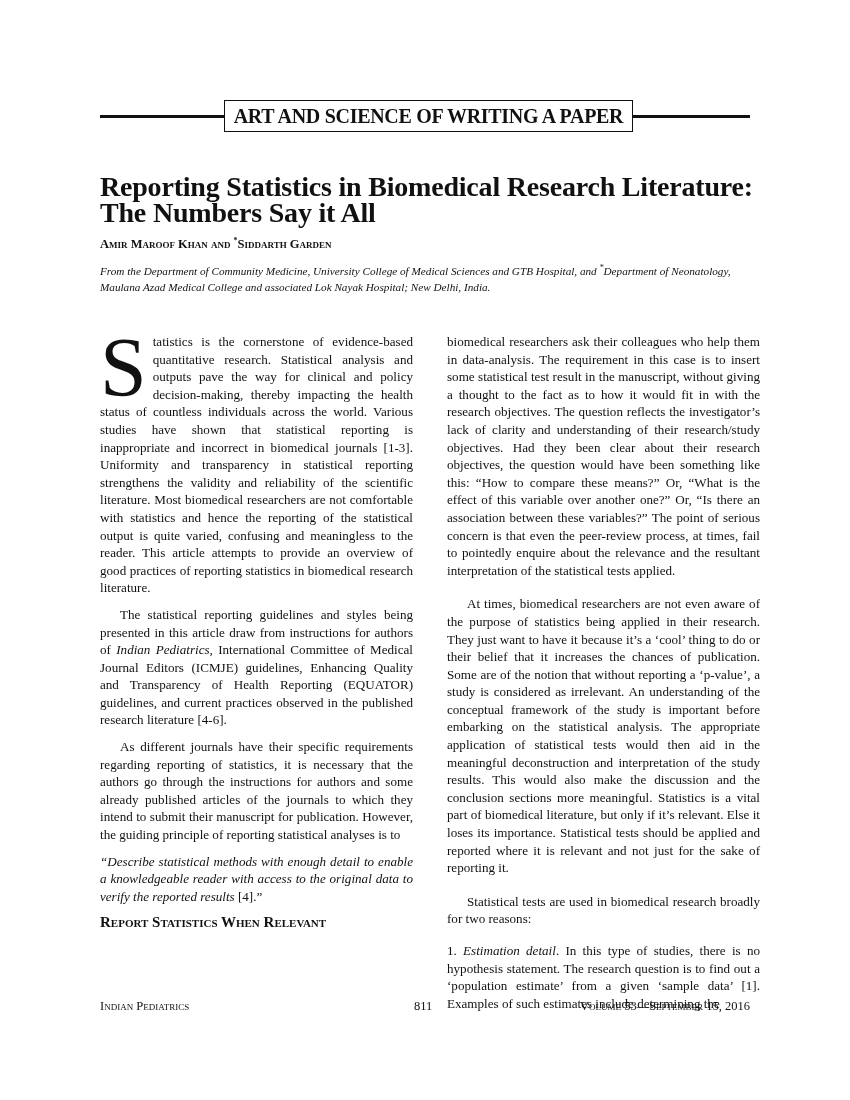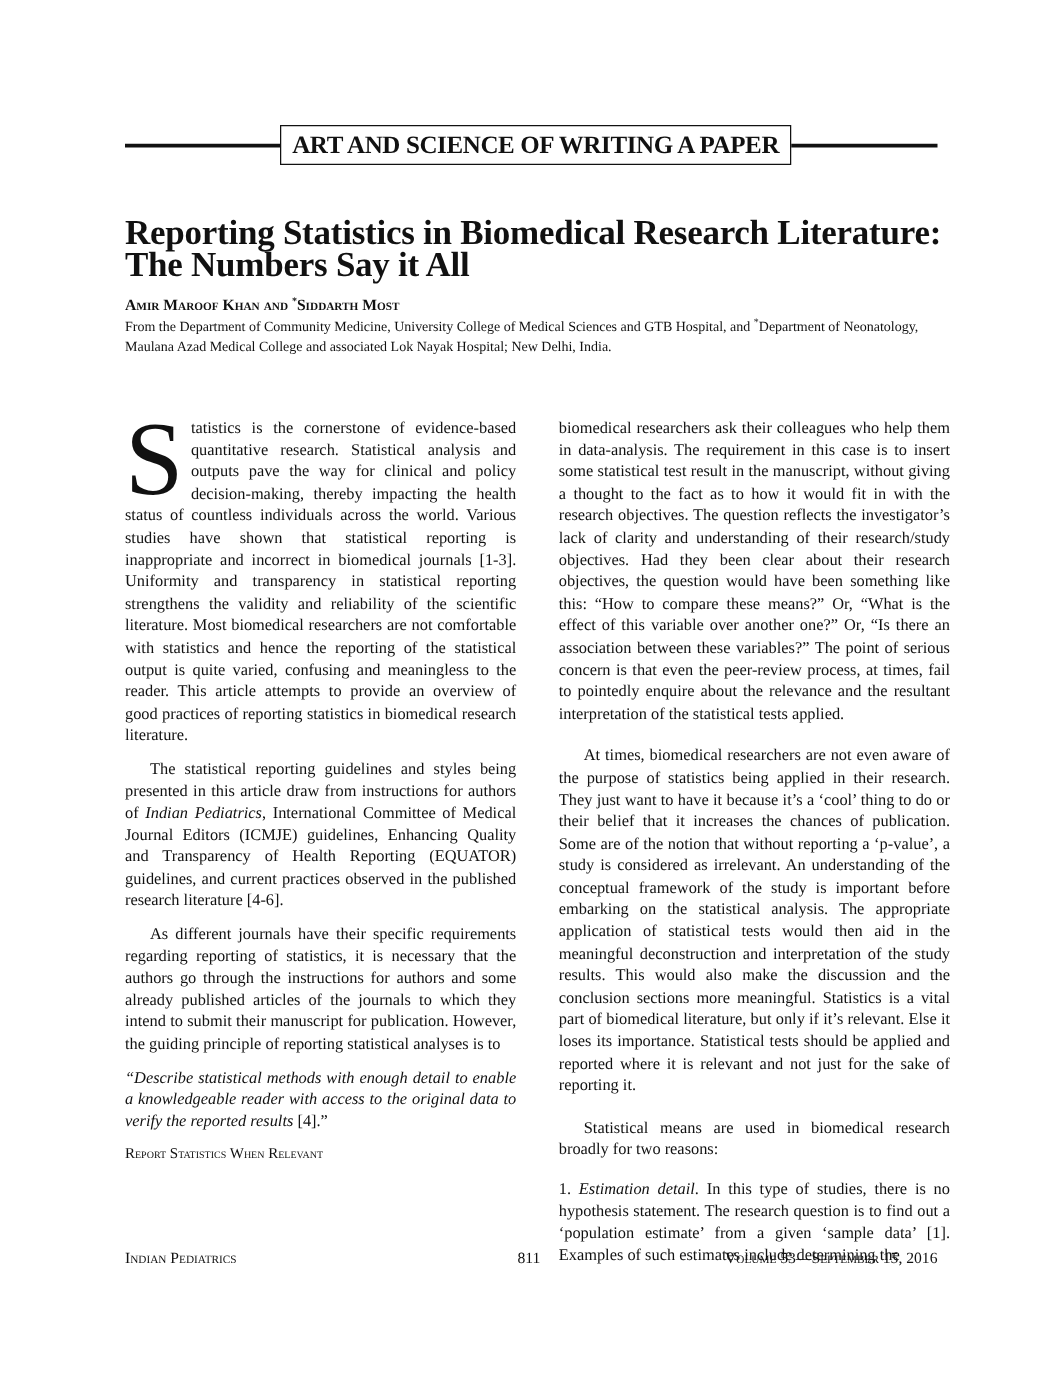--- a/index.html
+++ b/index.html
@@ -9,67 +9,67 @@
   .banner-line.left { left:100px; width:124px; }
   .banner-line.right { left:633px; width:117px; }
   .banner-box { position:absolute; left:224px; top:100px; width:407px; height:30px;
                 border:1.5px solid #111; text-align:center; line-height:31px;
                 font-weight:bold; font-size:20px; letter-spacing:-0.3px;
                 text-transform:uppercase; }
   .title { position:absolute; left:100px; top:174px; width:660px;
            font-size:28px; font-weight:bold; line-height:26px; letter-spacing:-0.2px; }
   .authors { position:absolute; left:100px; top:236px; font-size:11.5px; font-weight:bold;
              font-variant:small-caps; font-size:12.5px; }
-  .affil { position:absolute; left:100px; top:250px; width:660px; 
+  .affil { position:absolute; left:100px; top:260px; width:660px; font-style:italic;
            font-size:11.2px; line-height:16px; }
   .col { position:absolute; top:333px; width:313px; font-size:13.1px; line-height:17.6px;
          text-align:justify; }
   .col.left { left:100px; }
   .col.right { left:415px;margin-left:32px; }
   .col p { margin:0 0 9px 0; }
   .indent { text-indent:20px; }
   .dropcap { float:left; font-size:84px; line-height:66px; margin:2px 6px 0 0; font-weight:normal; }
-  .sechead { font-weight:normal; font-variant:small-caps; margin:0 0 6px 0; font-size:12px; }
+  .sechead { font-weight:bold; font-variant:small-caps; margin:0 0 6px 0; font-size:15px; }
   .footer { position:absolute; top:999px; left:100px; width:650px; font-size:12.5px; }
   .footer .l { position:absolute; left:0; font-variant:small-caps; }
   .footer .c { position:absolute; left:314px; }
   .footer .r { position:absolute; right:0; font-variant:small-caps; }
   sup { font-size:8px; }
 </style>
 </head>
 <body>
 
 <div class="banner-line left"></div>
 <div class="banner-box">
   <span>Art and Science of Writing a Paper</span>
 </div>
 <div class="banner-line right"></div>
 
 <h1 class="title" style="margin:0">Reporting Statistics in Biomedical Research Literature: The Numbers Say it All</h1>
 
 <div class="authors">
-  <span>Amir Maroof Khan and </span><sup>*</sup><span>Siddarth Most</span>
+  <span>Amir Maroof Khan and </span><sup>*</sup><span>Siddarth Garden</span>
 </div>
 
 <div class="affil">
   <div><span>From the Department of Community Medicine, University College of Medical Sciences and GTB Hospital, and </span><sup>*</sup><span>Department of Neonatology, Maulana Azad Medical College and associated Lok Nayak Hospital; New Delhi, India.</span></div>
 </div>
 
 <div class="col left">
   <p><span class="dropcap">S</span><span>tatistics is the cornerstone of evidence-based quantitative research. Statistical analysis and outputs pave the way for clinical and policy decision-making, thereby impacting the health status of countless individuals across the world. Various studies have shown that statistical reporting is inappropriate and incorrect in biomedical journals [1-3]. Uniformity and transparency in statistical reporting strengthens the validity and reliability of the scientific literature. Most biomedical researchers are not comfortable with statistics and hence the reporting of the statistical output is quite varied, confusing and meaningless to the reader. This article attempts to provide an overview of good practices of reporting statistics in biomedical research literature.</span></p>
   <p class="indent"><span>The statistical reporting guidelines and styles being presented in this article draw from instructions for authors of </span><i>Indian Pediatrics</i><span>, International Committee of Medical Journal Editors (ICMJE) guidelines, Enhancing Quality and Transparency of Health Reporting (EQUATOR) guidelines, and current practices observed in the published research literature [4-6].</span></p>
   <p class="indent">As different journals have their specific requirements regarding reporting of statistics, it  is necessary that the authors go through the instructions for authors and some already published articles of the journals to which they intend to submit their manuscript for publication. However, the guiding principle of reporting statistical analyses is to</p>
   <p><i>“Describe statistical methods with enough detail to enable a knowledgeable reader with access to the original data to verify the reported results</i><span> [4].”</span></p>
   <div class="sechead">Report Statistics When Relevant</div>
 </div>
 
 <div class="col right">
   <p>biomedical researchers ask their colleagues who help them in data-analysis. The requirement in this case is to insert some statistical test result in the manuscript, without giving a thought to the fact as to how it would fit in with the research objectives. The question reflects the investigator’s lack of clarity and understanding of their research/study objectives. Had they been clear about their research objectives, the question would have been something like this: “How to compare these means?” Or, “What is the effect of this variable over another one?” Or, “Is there an association between these variables?” The point of serious concern is that even the peer-review process, at times, fail to pointedly enquire about the relevance and the resultant interpretation of the statistical tests applied.</p>
   <p class="indent" style="margin-top:16px;">At times, biomedical researchers are not even aware of the purpose of statistics being applied in their research. They just want to have it because it’s a ‘cool’ thing to do or their belief that it increases the chances of publication. Some are of the notion that without reporting a ‘p-value’, a study is considered as irrelevant. An understanding of the conceptual framework of the study is important before embarking on the statistical analysis. The appropriate application of statistical tests would then aid in the meaningful deconstruction and interpretation of the study results. This would also make the discussion and the conclusion sections more meaningful. Statistics is a vital part of biomedical literature, but only if it’s relevant. Else it loses its importance. Statistical tests should be applied and reported where it is relevant and not just for the sake of reporting it.</p>
-  <p class="indent" style="margin-top:16px;">Statistical means are used in biomedical research broadly for two reasons:</p>
+  <p class="indent" style="margin-top:16px;">Statistical tests are used in biomedical research broadly for two reasons:</p>
   <p style="margin-top:14px;"><span>1. </span><i>Estimation detail</i><span>. In this type of studies, there is no hypothesis statement. The research question is to find out a ‘population estimate’ from a given ‘sample data’ [1]. Examples of such estimates include determining the</span></p>
 </div>
 
 <div class="footer">
   <span class="l">Indian Pediatrics</span>
   <span class="c">811</span>
   <span class="r">Volume 53—September 15, 2016</span>
 </div>
 
 </body></html>

